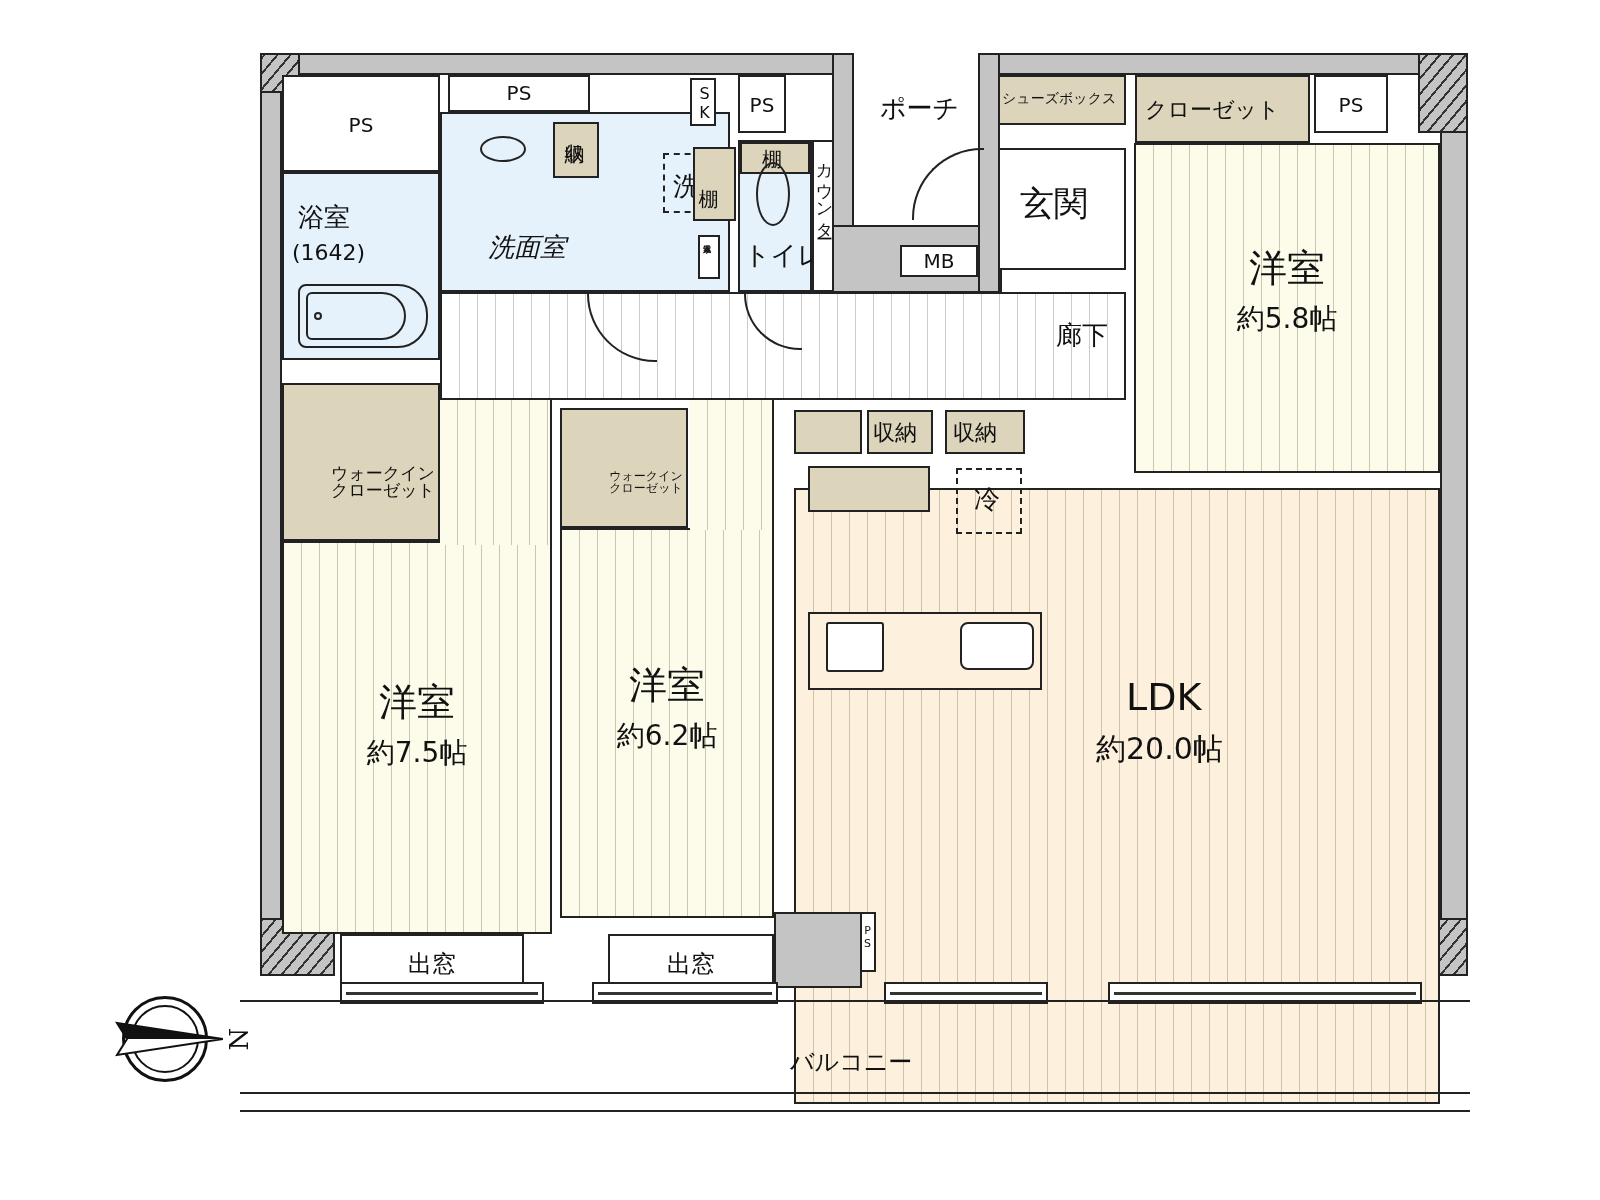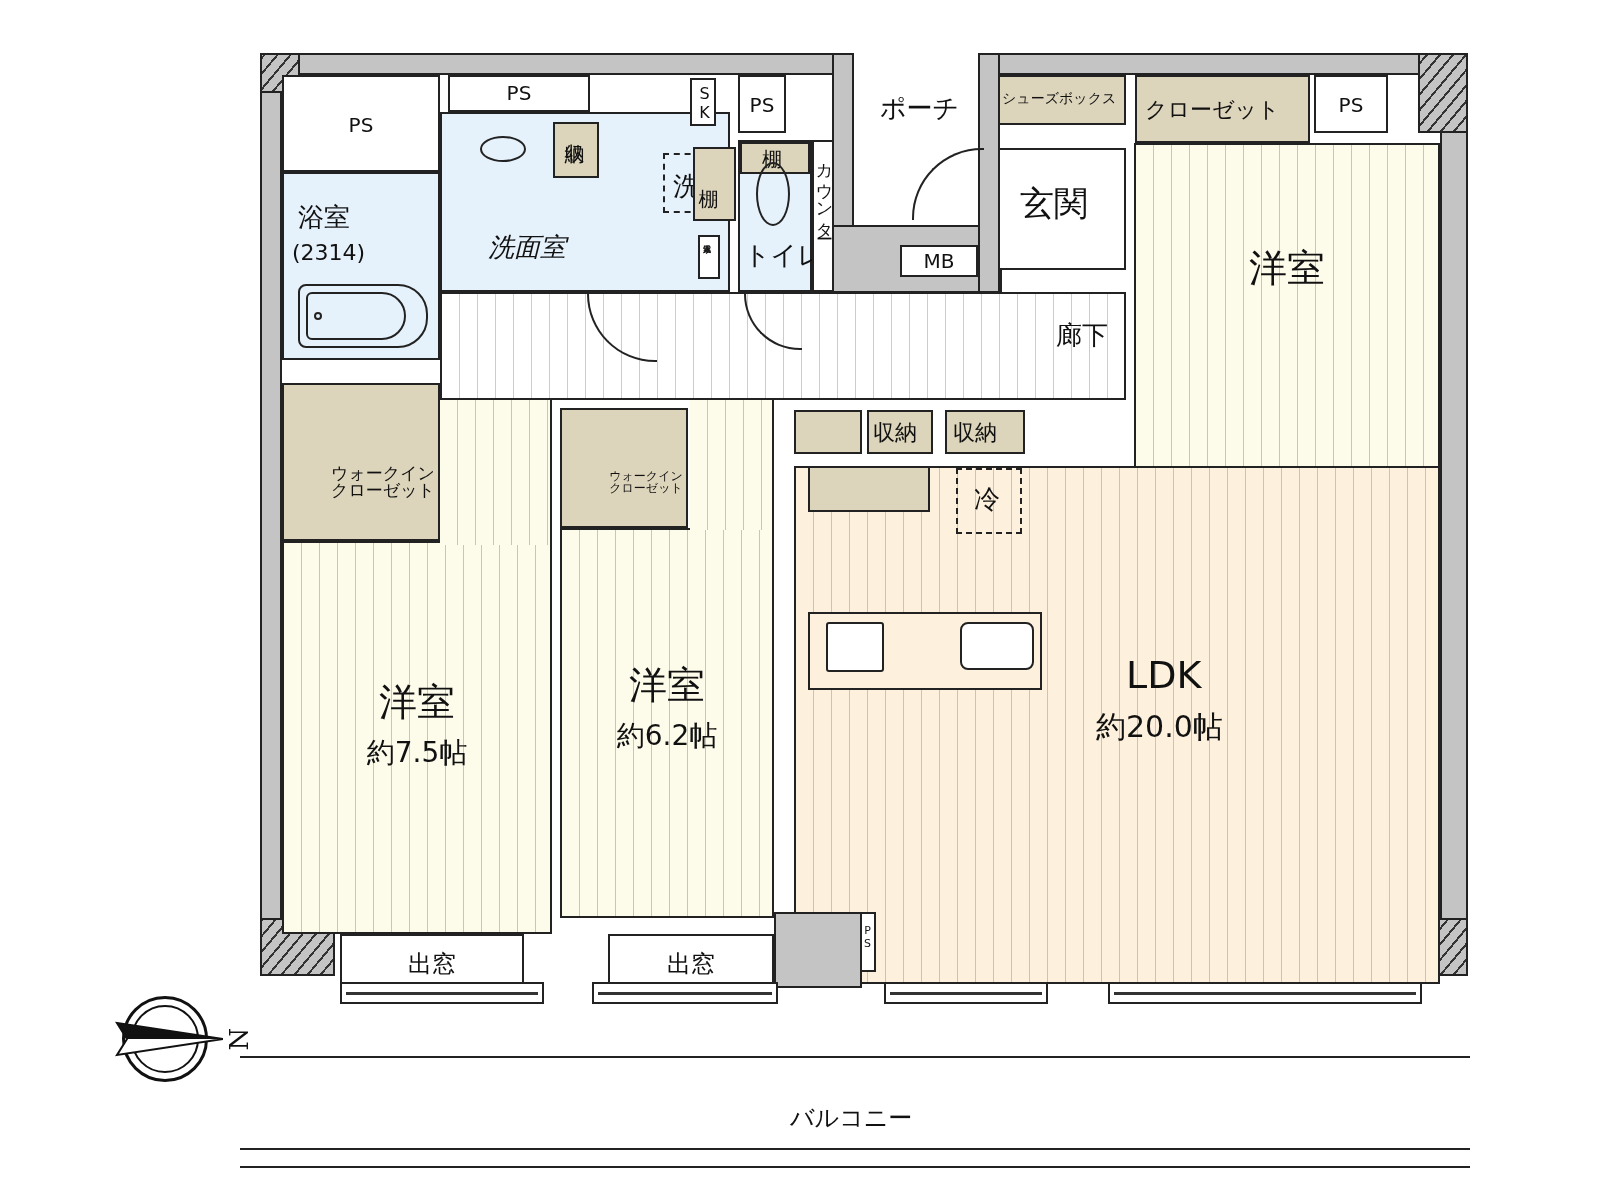--- a/index.html
+++ b/index.html
@@ -38,21 +38,21 @@
 <div class="abs wall" style="left:832px;top:53px;width:22px;height:240px;"></div>
 <div class="abs wall" style="left:832px;top:225px;width:170px;height:68px;"></div>
 <div class="abs wall" style="left:978px;top:53px;width:22px;height:240px;"></div>
 
 <div class="abs white" style="left:282px;top:75px;width:158px;height:97px;">
   <span class="lbl sm" style="left:0;right:0;top:38px;">PS</span>
 </div>
 
 <div class="abs room wet" style="left:282px;top:172px;width:158px;height:188px;">
   <span class="lbl big" style="left:14px;top:30px;font-size:26px;">浴室</span>
-  <span class="lbl sm" style="left:8px;top:68px;font-size:22px;">(2314)</span>
+  <span class="lbl sm" style="left:8px;top:68px;font-size:22px;">(1642)</span>
   <div class="abs" style="left:14px;top:110px;width:130px;height:64px;border:2px solid #222;border-radius:8px 30px 30px 8px;">
     <div class="abs" style="left:6px;top:6px;width:100px;height:48px;border:2px solid #222;border-radius:6px 24px 24px 6px;"></div>
     <div class="abs" style="left:14px;top:26px;width:8px;height:8px;border:2px solid #222;border-radius:50%;"></div>
   </div>
 </div>
 
 <div class="abs white" style="left:448px;top:75px;width:142px;height:37px;">
   <span class="lbl sm" style="left:0;right:0;top:6px;">PS</span>
 </div>
 
@@ -111,20 +111,21 @@
 </div>
 
 <div class="abs room hall" style="left:440px;top:292px;width:686px;height:108px;">
   <span class="lbl mid" style="left:614px;top:28px;">廊下</span>
 </div>
 <div class="door" style="left:587px;top:292px;width:68px;height:68px;border-radius:0 0 0 68px;border-top:none;border-right:none;"></div>
 <div class="door" style="left:744px;top:292px;width:56px;height:56px;border-radius:0 0 0 56px;border-top:none;border-right:none;"></div>
 
 <div class="abs room wood" style="left:1134px;top:143px;width:306px;height:330px;">
   <span class="lbl big" style="left:0;right:0;top:104px;">洋室</span>
+  <span class="lbl mid" style="left:0;right:0;top:160px;font-size:28px;">約5.8帖</span>
 </div>
 
 <div class="abs store" style="left:282px;top:383px;width:158px;height:158px;">
   <span class="lbl xs" style="left:44px;top:80px;width:110px;white-space:normal;font-size:17px;">ウォークインクローゼット</span>
 </div>
 
 <div class="abs store" style="left:560px;top:408px;width:128px;height:120px;">
   <span class="lbl xs" style="left:44px;top:60px;width:80px;white-space:normal;font-size:12px;">ウォークインクローゼット</span>
 </div>
 
@@ -141,21 +142,21 @@
 <div class="abs wood" style="left:690px;top:400px;width:84px;height:130px;border-right:2px solid #222;"></div>
 
 <div class="abs store" style="left:794px;top:410px;width:68px;height:44px;"></div>
 <div class="abs store" style="left:867px;top:410px;width:66px;height:44px;">
   <span class="lbl sm" style="left:4px;top:10px;font-size:22px;">収納</span>
 </div>
 <div class="abs store" style="left:945px;top:410px;width:80px;height:44px;">
   <span class="lbl sm" style="left:6px;top:10px;font-size:22px;">収納</span>
 </div>
 
-<div class="abs room ldk" style="left:794px;top:466px;width:646px;height:518px;">
+<div class="abs room ldk" style="left:794px;top:488px;width:646px;height:616px;">
   <span class="lbl big" style="left:330px;top:188px;">LDK</span>
   <span class="lbl mid" style="left:300px;top:244px;font-size:30px;">約20.0帖</span>
 </div>
 <div class="abs store" style="left:808px;top:466px;width:122px;height:46px;"></div>
 <div class="abs" style="left:956px;top:468px;width:66px;height:66px;border:2px dashed #222;">
   <span class="lbl mid" style="left:16px;top:16px;">冷</span>
 </div>
 <div class="abs" style="left:808px;top:612px;width:234px;height:78px;border:2px solid #222;background:#fdf0dc;">
   <div class="abs" style="left:16px;top:8px;width:58px;height:50px;border:2px solid #222;border-radius:3px;background:#fff;"></div>
   <div class="abs" style="left:150px;top:8px;width:74px;height:48px;border:2px solid #222;border-radius:8px;background:#fff;"></div>
@@ -169,21 +170,21 @@
   <span class="lbl sm" style="left:0;right:0;top:16px;font-size:24px;">出窓</span>
 </div>
 <div class="abs white" style="left:608px;top:934px;width:166px;height:56px;">
   <span class="lbl sm" style="left:0;right:0;top:16px;font-size:24px;">出窓</span>
 </div>
 <div class="win" style="left:340px;top:982px;width:200px;height:18px;"></div>
 <div class="win" style="left:592px;top:982px;width:182px;height:18px;"></div>
 <div class="win" style="left:884px;top:982px;width:160px;height:18px;"></div>
 <div class="win" style="left:1108px;top:982px;width:310px;height:18px;"></div>
 
-<div class="abs" style="left:240px;top:1056px;width:1230px;height:120px;border-top:2px solid #222;">
+<div class="abs" style="left:240px;top:1000px;width:1230px;height:120px;border-top:2px solid #222;">
   <div class="abs" style="left:0;top:90px;width:1230px;height:20px;border-top:2px solid #222;border-bottom:2px solid #222;"></div>
   <span class="lbl mid" style="left:550px;top:48px;font-size:24px;">バルコニー</span>
 </div>
 
 <div class="abs" style="left:122px;top:996px;width:86px;height:86px;border:3px solid #111;border-radius:50%;">
   <div class="abs" style="left:6px;top:6px;width:68px;height:68px;border:2px solid #111;border-radius:50%;"></div>
   <svg class="abs" style="left:-12px;top:18px;" width="110" height="44" viewBox="0 0 110 44">
     <polygon points="4,6 110,22 4,38 14,22" fill="#fff" stroke="#111" stroke-width="2"></polygon>
     <polygon points="4,6 110,22 14,22" fill="#111"></polygon>
   </svg>

